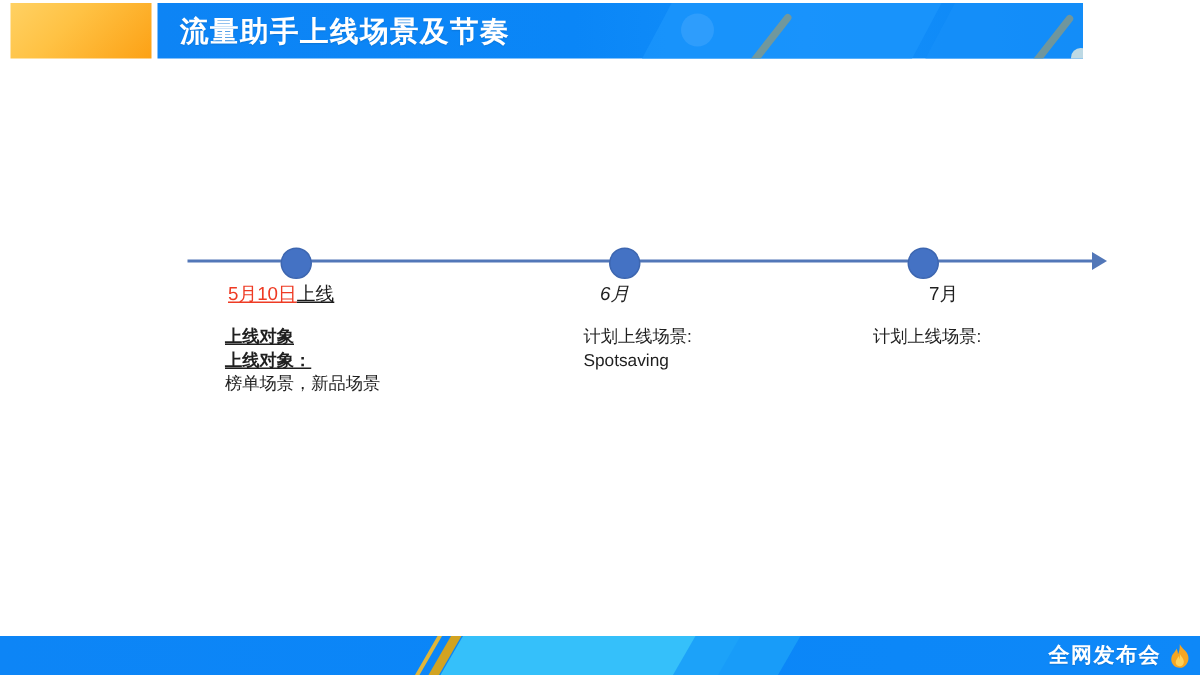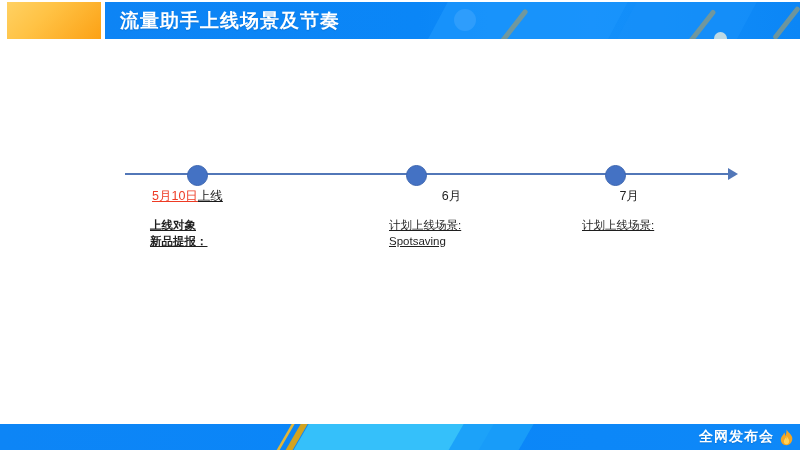--- a/index.html
+++ b/index.html
@@ -35,21 +35,21 @@
     left: 7px;
     top: 2px;
     width: 94px;
     height: 37px;
     background: linear-gradient(135deg, #ffd163 0%, #ffc244 40%, #fca115 100%);
   }
   .header-blue {
     position: absolute;
     left: 105px;
     top: 2px;
-    width: 695px;
+    width: 617px;
     height: 37px;
     background: linear-gradient(90deg, #0d84f5 0%, #0a86f7 45%, #1490fa 70%, #0b86f6 100%);
     overflow: hidden;
   }
   .hb-lightwedge {
     position: absolute;
     left: 330px;
     top: -16px;
     width: 180px;
     height: 80px;
@@ -178,28 +178,28 @@
     font-size: 11.5px;
     line-height: 15.5px;
     color: #1f1f1f;
     white-space: nowrap;
   }
   .ms-body .hd {
     font-weight: bold;
     text-decoration: underline;
     display: block;
   }
-  .ms-body .ln { display: block; text-decoration: underline; }
+  .ms-body .ln { display: block; }
 
   .milestone.m1 { left: 140px; top: 188px; }
   .milestone.m2 { left: 379px; top: 188px; }
   .milestone.m3 { left: 572px; top: 188px; }
 
   .milestone.m1 .ms-date { text-align: left; padding-left: 2px; }
-  .milestone.m2 .ms-date { text-align: right; padding-left: 11px; }
+  .milestone.m2 .ms-date { text-align: left; padding-left: 11px; font-style: italic; }
   .milestone.m3 .ms-date { text-align: center; padding-left: 22px; }
 
   
   .footer {
     position: absolute;
     left: 0;
     top: 424px;
     width: 800px;
     height: 26px;
     background: linear-gradient(90deg, #0d85f6 0%, #0a86f8 50%, #0e88f8 100%);
@@ -291,21 +291,22 @@
     <div class="node n1"></div>
     <div class="node n2"></div>
     <div class="node n3"></div>
 
     <div class="milestone m1">
       <div class="ms-date">
         <span class="red">5月10日</span><span class="dark">上线</span>
       </div>
       <div class="ms-body">
         <span class="hd">上线对象</span>
-        <span class="hd">新品提报：</span>
+        <span class="hd">上线对象：</span>
+        <span class="ln">榜单场景，新品场景</span>
       </div>
     </div>
 
     <div class="milestone m2">
       <div class="ms-date plain">6月</div>
       <div class="ms-body">
         <span class="ln">计划上线场景:</span>
         <span class="ln">Spotsaving</span>
       </div>
     </div>

